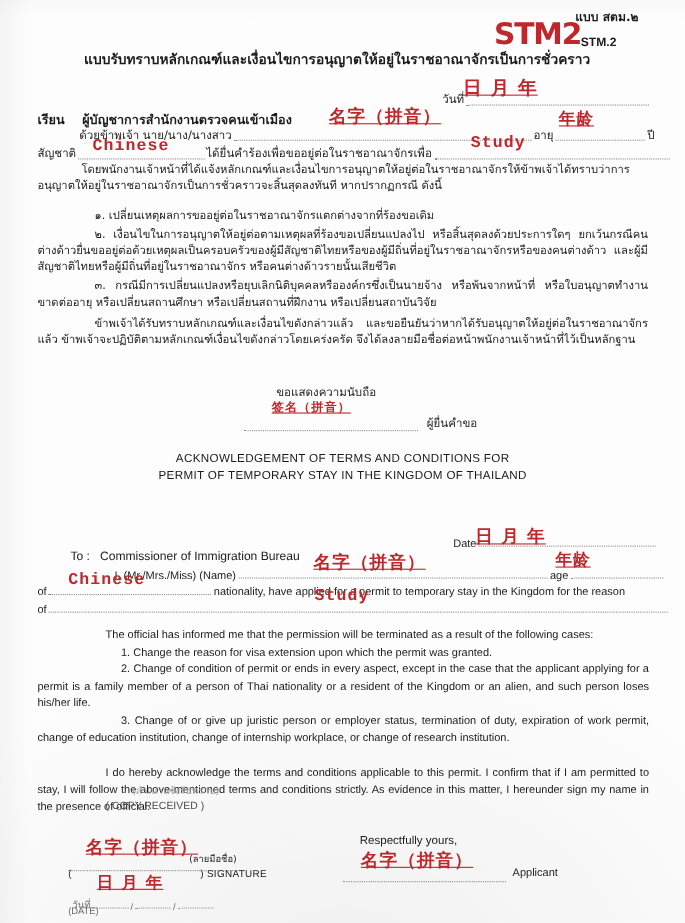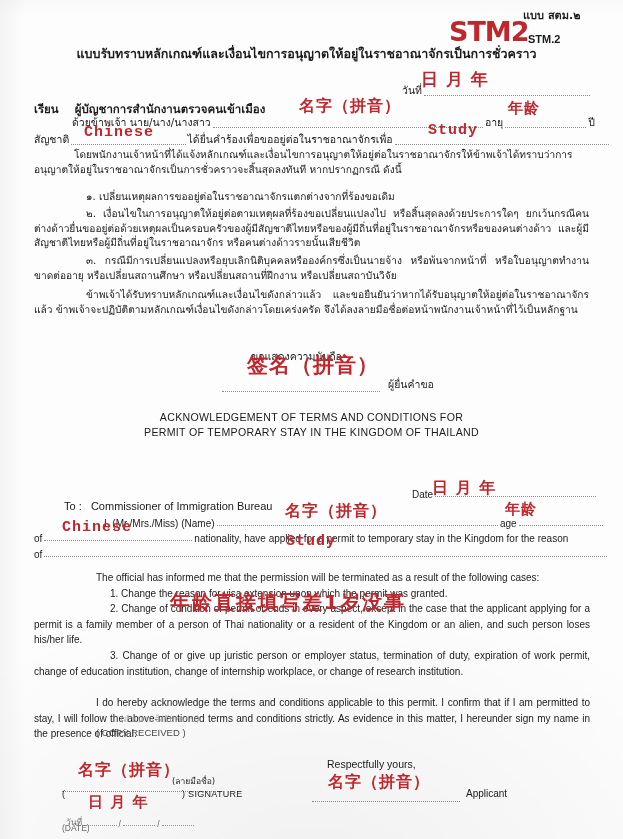--- a/index.html
+++ b/index.html
@@ -35,21 +35,21 @@
   
   .red{
     color:#bf272c;
     font-family:"DejaVu Serif","Liberation Serif",serif;
     font-weight:bold;
     position:absolute;
     white-space:nowrap;
     letter-spacing:1px;
     z-index:6;
   }
-  .red-cn{font-family:"DejaVu Sans","Liberation Sans",sans-serif;font-weight:bold;}
+  .red-cn{font-family:"DejaVu Sans","Liberation Sans",sans-serif;font-weight:bold;text-decoration:underline;}
   .red-serif{font-family:Liberation Mono, monospace;}
 
   
   #stm2-logo{
     position:absolute;left:449px;top:16px;
     color:#bf272c;font-weight:bold;font-size:27px;
     font-family:"DejaVu Sans","Liberation Sans",sans-serif;
     letter-spacing:-1px;
   }
   #form-code-th{
@@ -183,21 +183,21 @@
   <div class="para-th th" style="left:34px;top:190px;width:555px;text-indent:52px;">๑.  เปลี่ยนเหตุผลการขออยู่ต่อในราชอาณาจักรแตกต่างจากที่ร้องขอเดิม</div>
 
   <div class="para-th th" style="left:34px;top:207px;width:555px;text-indent:52px;">๒.  เงื่อนไขในการอนุญาตให้อยู่ต่อตามเหตุผลที่ร้องขอเปลี่ยนแปลงไป หรือสิ้นสุดลงด้วยประการใดๆ ยกเว้นกรณีคนต่างด้าวยื่นขออยู่ต่อด้วยเหตุผลเป็นครอบครัวของผู้มีสัญชาติไทยหรือของผู้มีถิ่นที่อยู่ในราชอาณาจักรหรือของคนต่างด้าว และผู้มีสัญชาติไทยหรือผู้มีถิ่นที่อยู่ในราชอาณาจักร หรือคนต่างด้าวรายนั้นเสียชีวิต</div>
 
   <div class="para-th th" style="left:34px;top:254px;width:555px;text-indent:52px;">๓.  กรณีมีการเปลี่ยนแปลงหรือยุบเลิกนิติบุคคลหรือองค์กรซึ่งเป็นนายจ้าง หรือพ้นจากหน้าที่ หรือใบอนุญาตทำงานขาดต่ออายุ หรือเปลี่ยนสถานศึกษา หรือเปลี่ยนสถานที่ฝึกงาน หรือเปลี่ยนสถาบันวิจัย</div>
 
   <div class="para-th th" style="left:34px;top:288px;width:555px;text-indent:52px;">ข้าพเจ้าได้รับทราบหลักเกณฑ์และเงื่อนไขดังกล่าวแล้ว และขอยืนยันว่าหากได้รับอนุญาตให้อยู่ต่อในราชอาณาจักรแล้ว ข้าพเจ้าจะปฏิบัติตามหลักเกณฑ์เงื่อนไขดังกล่าวโดยเคร่งครัด จึงได้ลงลายมือชื่อต่อหน้าพนักงานเจ้าหน้าที่ไว้เป็นหลักฐาน</div>
 
   <div id="respect-th" class="th">ขอแสดงความนับถือ</div>
   <div id="sig-line-th"></div>
-  <div class="red red-cn" style="left:247px;top:351px;font-size:21px;">签名（拼音）</div>
+  <div class="red red-cn" style="left:247px;top:363px;font-size:11px;">签名（拼音）</div>
   <div id="applicant-th" class="th">ผู้ยื่นคำขอ</div>
 
   <div id="en-title">
     <div>ACKNOWLEDGEMENT OF TERMS AND CONDITIONS FOR</div>
     <div>PERMIT OF TEMPORARY STAY IN THE KINGDOM OF THAILAND</div>
   </div>
 
   <div id="date-line-en">
     <span>Date</span>
     <span class="dots"></span>
@@ -235,21 +235,20 @@
   <div class="para-en" style="left:34px;top:570px;width:556px;text-indent:62px;">The official has informed me that the permission will be terminated as a result of the following cases:</div>
 
   <div class="para-en" style="left:34px;top:586px;width:556px;text-indent:76px;">1.  Change the reason for visa extension upon which the permit was granted.</div>
 
   <div class="para-en" style="left:34px;top:601px;width:556px;text-indent:76px;">2.  Change of condition of permit or ends in every aspect, except in the case that the applicant applying for a permit is a family member of a person of Thai nationality or a resident of the Kingdom or an alien, and such person loses his/her life.</div>
 
   <div class="para-en" style="left:34px;top:648px;width:556px;text-indent:76px;">3.  Change of or give up juristic person or employer status, termination of duty, expiration of work permit, change of education institution, change of internship workplace, or change of research institution.</div>
 
   <div class="para-en" style="left:34px;top:695px;width:556px;text-indent:62px;">I do hereby acknowledge the terms and conditions applicable to this permit. I confirm that if I am permitted to stay, I will follow the above-mentioned terms and conditions strictly. As evidence in this matter, I hereunder sign my name in the presence of official.</div>
 
-  <div class="red red-cn" style="left:170px;top:589px;font-size:20px;letter-spacing:2px;">年龄直接填写差1岁没事</div>
 
   <div id="thai-faint" class="th">(สำเนาแจ้งรับทราบ)</div>
   <div id="copy-received">( COPY RECEIVED )</div>
 
   <div id="sig-left-line"></div>
   <div class="red red-cn" style="left:78px;top:760px;font-size:16px;">名字（拼音）</div>
   <div id="sig-left-thai" class="th">(ลายมือชื่อ)</div>
   <div id="sig-left-paren-open">(</div>
   <div id="sig-left-caption">) SIGNATURE</div>
 

